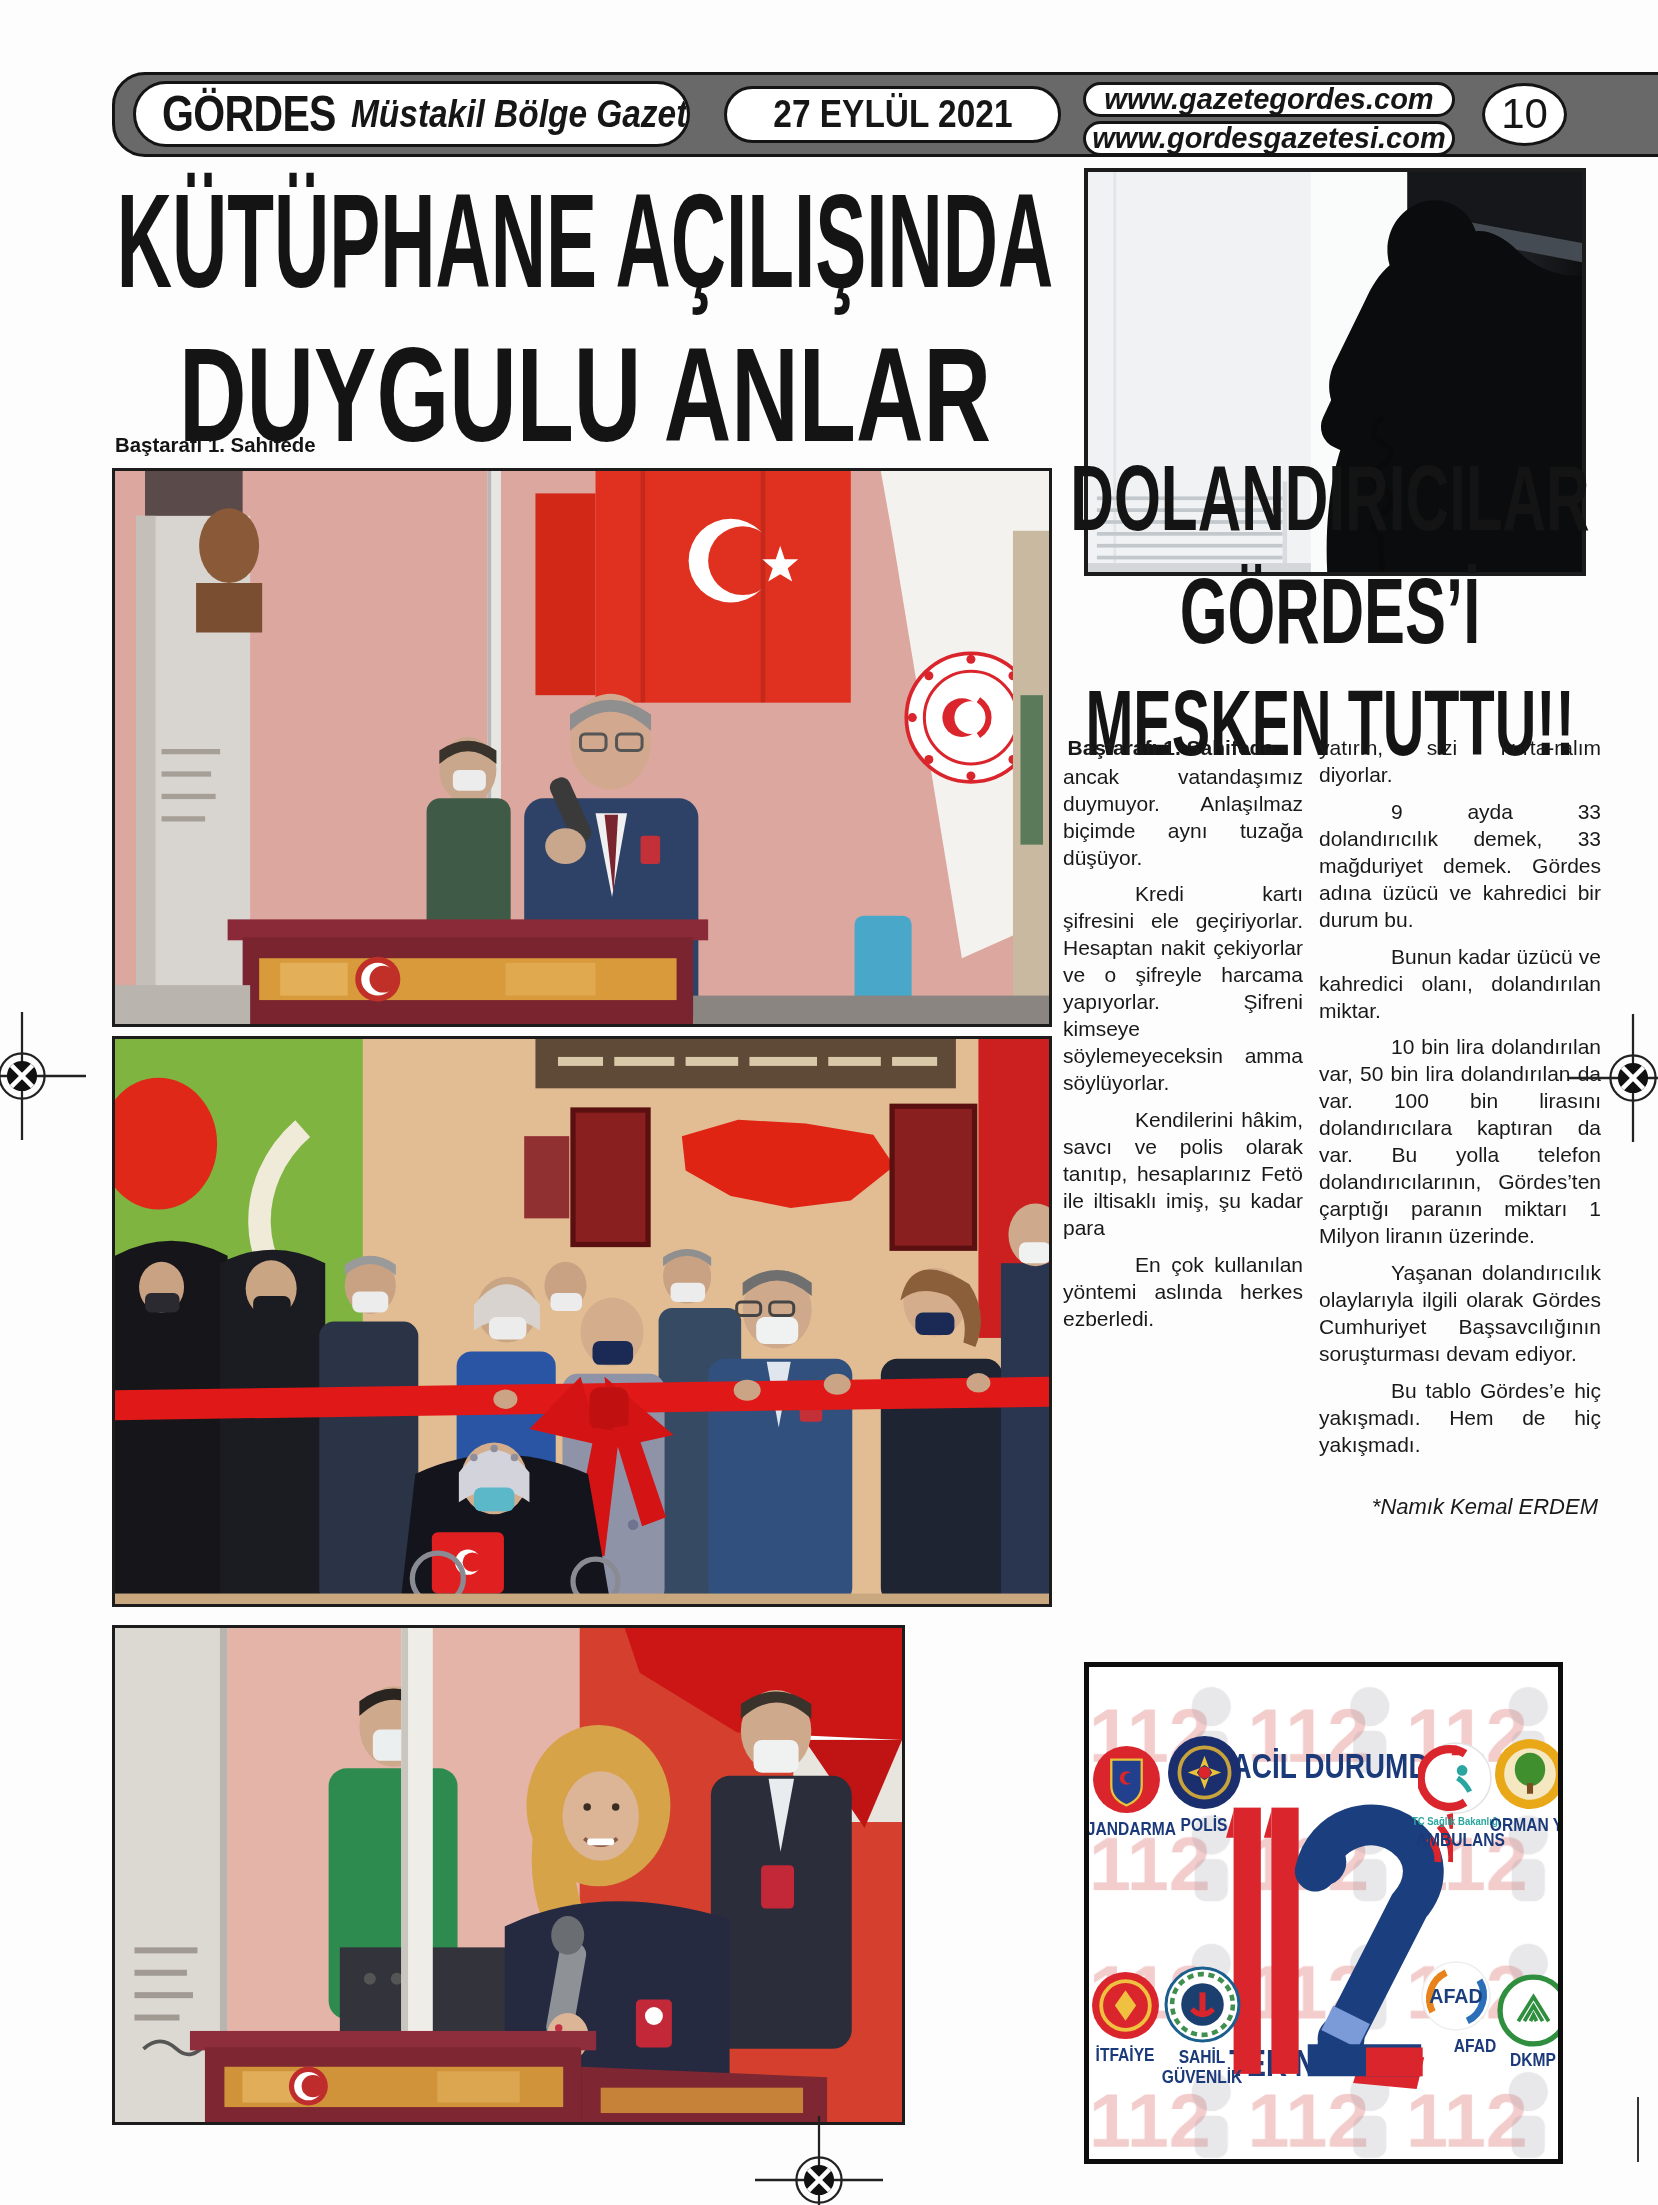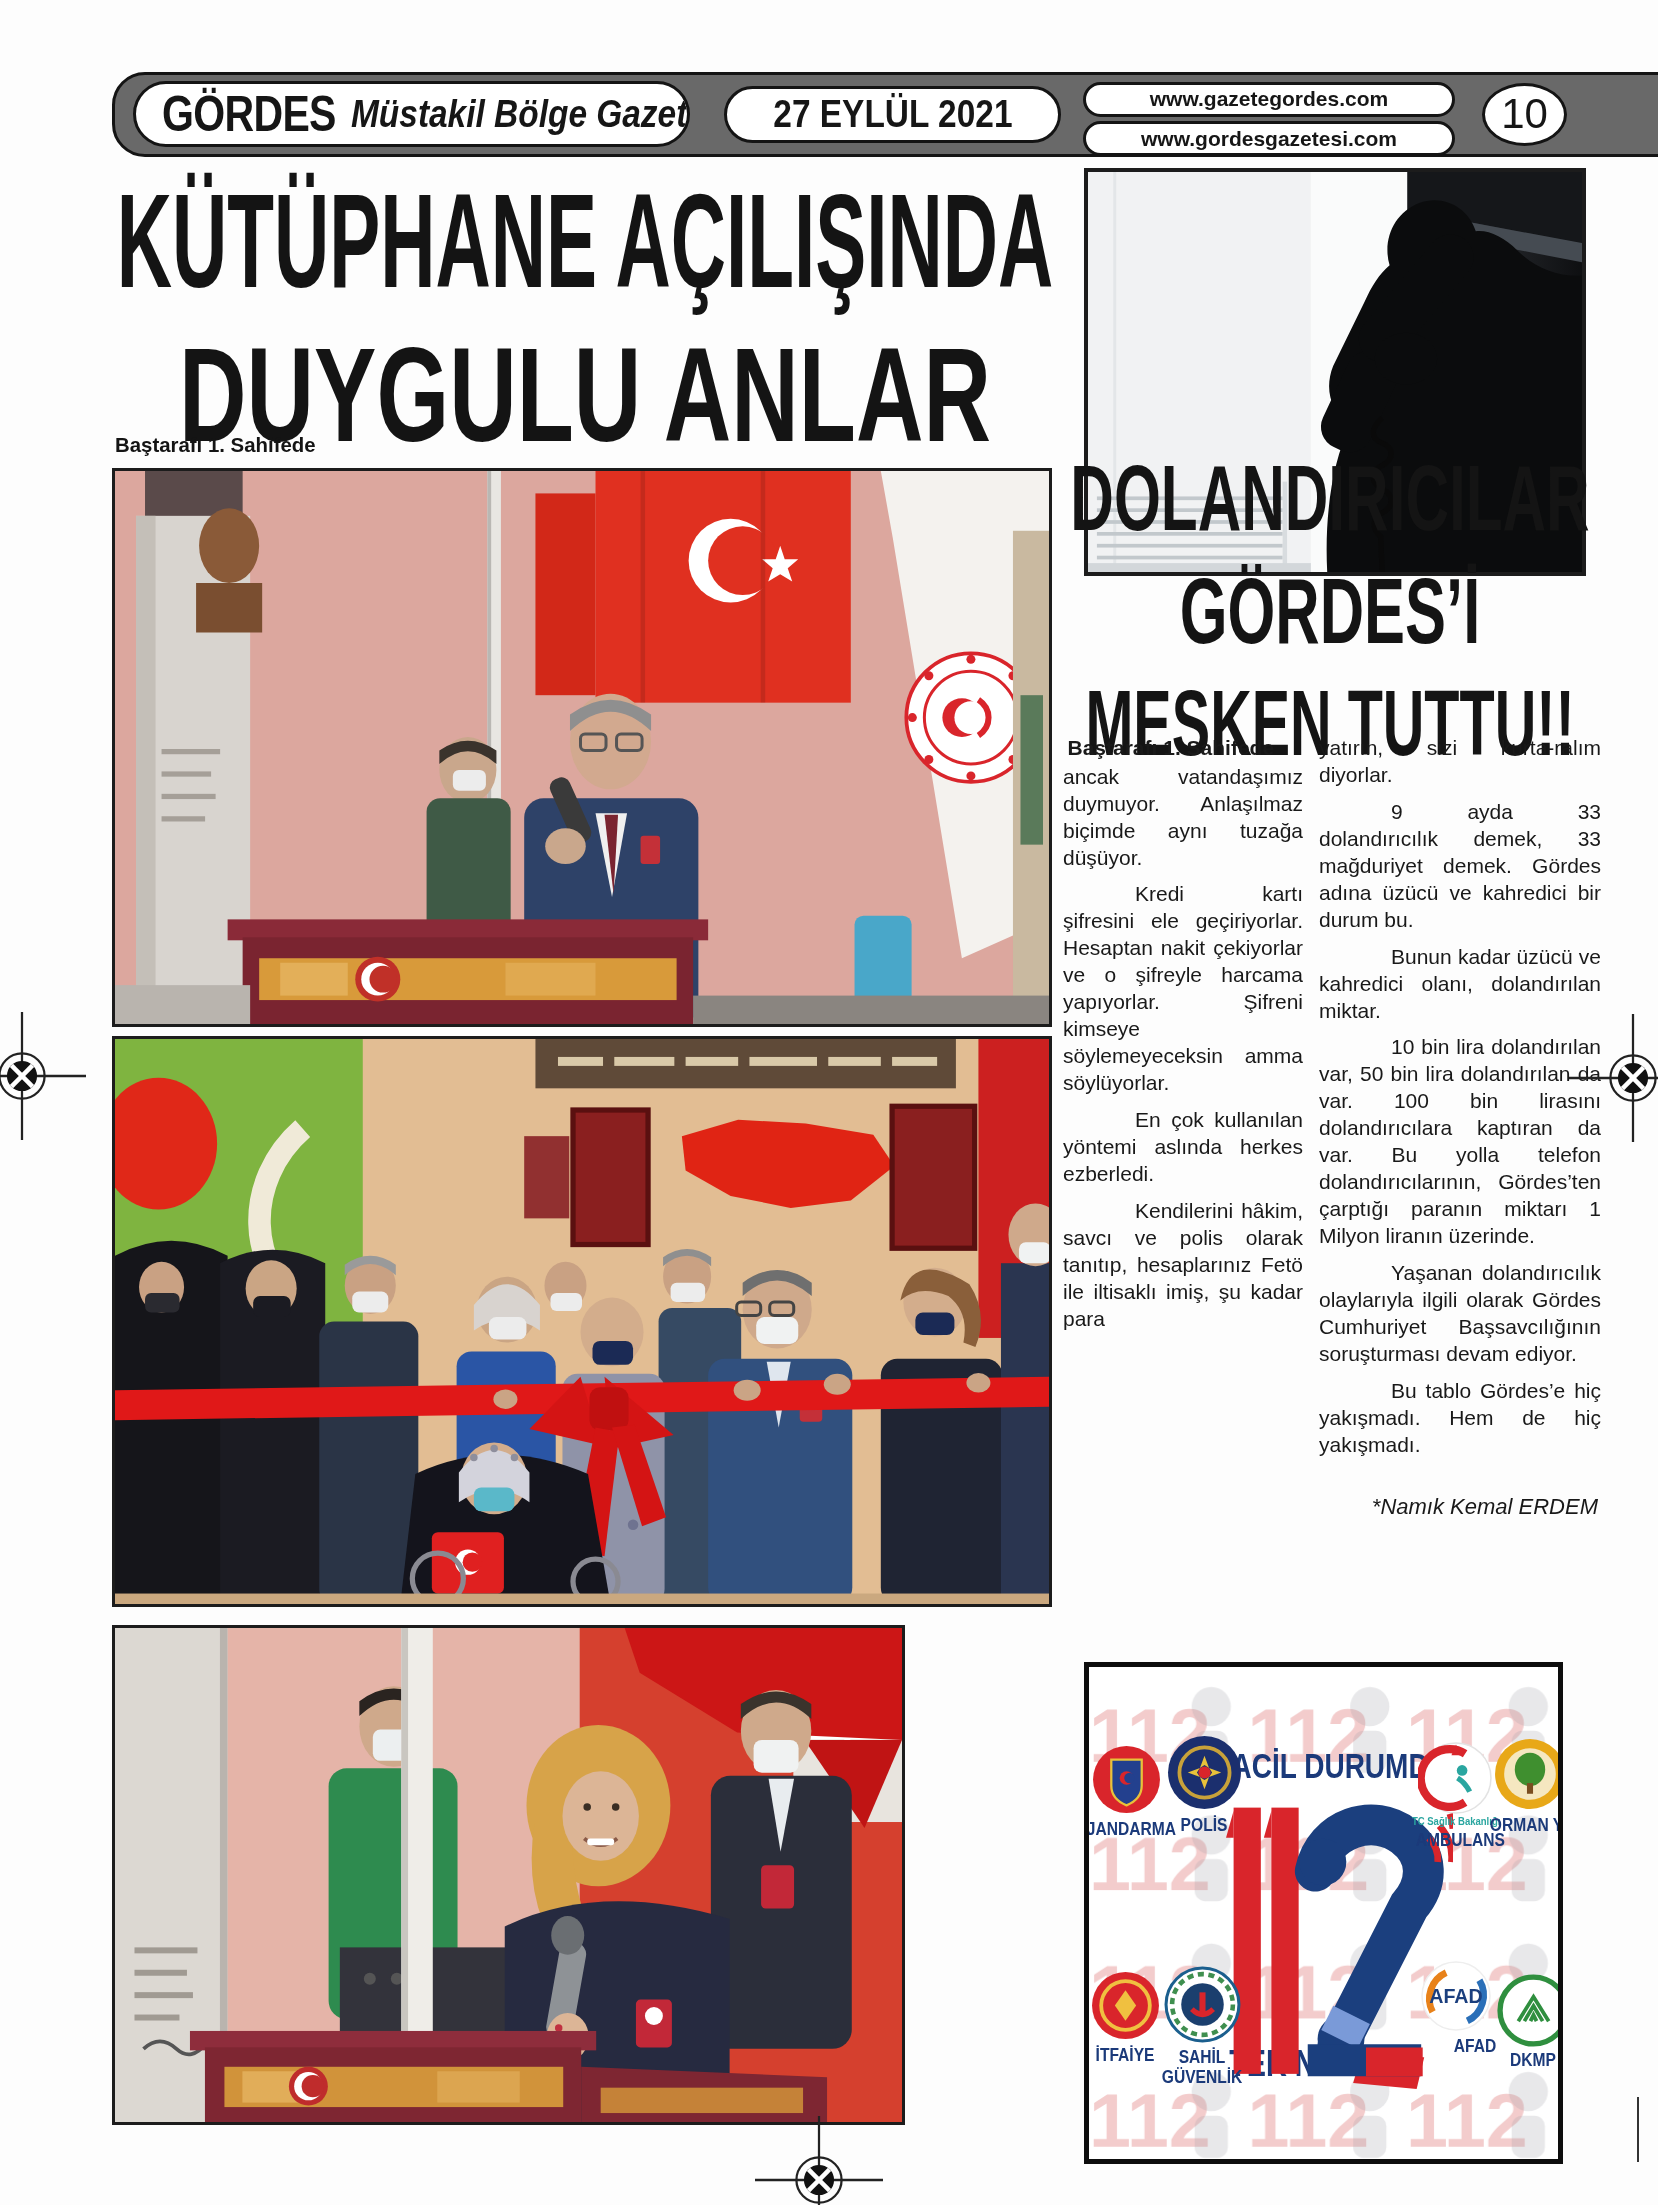--- a/index.html
+++ b/index.html
@@ -10,21 +10,21 @@
   
   #band{left:112px;top:72px;width:1604px;height:85px;background:#696969;border:3.8px solid #141414;border-radius:33px;box-sizing:border-box;}
   .pill{position:absolute;background:#ffffff;border:3px solid #141414;box-sizing:border-box;display:flex;align-items:center;justify-content:center;overflow:hidden;}
   #pill-brand{left:18px;top:6px;width:557px;height:66px;border-radius:35px;justify-content:flex-start;padding:0 26px;}
   .brand-name{font-size:50px;font-weight:bold;letter-spacing:-0.8px;transform:scaleX(.82);transform-origin:left center;white-space:nowrap;}
   .brand-sub{font-size:38px;font-style:italic;font-weight:bold;margin-left:-22.7px;transform:scaleX(.88);transform-origin:left center;white-space:nowrap;}
   #pill-date{left:609px;top:10.6px;width:337px;height:57px;border-radius:30px;}
   .date-text{font-size:38px;font-weight:bold;transform:scaleX(.88);white-space:nowrap;}
   #pill-web1{left:968px;top:6.8px;width:372px;height:35px;border-radius:18px;}
   #pill-web2{left:968px;top:46px;width:372px;height:35px;border-radius:18px;}
-  .web-text{font-size:21px;font-weight:bold;white-space:nowrap;}
+  .web-text{font-size:29px;font-weight:bold;font-style:italic;white-space:nowrap;}
   #pill-pagenum{left:1367px;top:7.6px;width:85px;height:63px;border-radius:50%;}
   .pagenum-text{font-size:42px;font-weight:normal;}
 
   
   .headline-svg text{font-family:"Liberation Sans",sans-serif;font-weight:bold;fill:#141414;}
 
   .bastarafi{font-size:20.4px;font-weight:bold;color:#141414;}
 
   
   .photo{border:3px solid #1c1c1c;box-sizing:border-box;background:#ddd;}
@@ -379,22 +379,22 @@
   <svg class="abs headline-svg" style="left:1059px;top:442px;" width="542" height="321" viewBox="0 0 718 425">
     <text x="359" y="116" text-anchor="middle" font-size="122" textLength="688" lengthAdjust="spacingAndGlyphs">DOLANDIRICILAR</text>
     <text x="359" y="266" text-anchor="middle" font-size="122" textLength="398" lengthAdjust="spacingAndGlyphs">GÖRDES’İ</text>
     <text x="359" y="414" text-anchor="middle" font-size="122" textLength="648" lengthAdjust="spacingAndGlyphs">MESKEN TUTTU!!</text>
   </svg>
 
   <div class="abs col" style="left:1063px;top:734px;width:240px;">
     <p class="lead">Baştarafı 1. Sahifede</p>
     <p class="noindent">ancak vatandaşımız duymuyor. Anlaşılmaz biçimde aynı tuzağa düşüyor.</p>
     <p>Kredi kartı şifresini ele geçiriyorlar. Hesaptan nakit çekiyorlar ve o şifreyle harcama yapıyorlar. Şifreni kimseye söylemeyeceksin amma söylüyorlar.</p>
+    <p>Kendilerini hâkim, savcı ve polis olarak tanıtıp, hesaplarınız Fetö ile iltisaklı imiş, şu kadar para</p>
     <p>En çok kullanılan yöntemi aslında herkes ezberledi.</p>
-    <p>Kendilerini hâkim, savcı ve polis olarak tanıtıp, hesaplarınız Fetö ile iltisaklı imiş, şu kadar para</p>
   </div>
 
   <div class="abs col" style="left:1319px;top:734px;width:282px;">
     <p class="noindent">yatırın, sizi kurta-ralım diyorlar.</p>
     <p>9 ayda 33 dolandırıcılık demek, 33 mağduriyet demek. Gördes adına üzücü ve kahredici bir durum bu.</p>
     <p>Bunun kadar üzücü ve kahredici olanı, dolandırılan miktar.</p>
     <p>10 bin lira dolandırılan var, 50 bin lira dolandırılan da var. 100 bin lirasını dolandırıcılara kaptıran da var. Bu yolla telefon dolandırıcılarının, Gördes’ten çarptığı paranın miktarı 1 Milyon liranın üzerinde.</p>
     <p>Yaşanan dolandırıcılık olaylarıyla ilgili olarak Gördes Cumhuriyet Başsavcılığının soruşturması devam ediyor.</p>
     <p>Bu tablo Gördes’e hiç yakışmadı. Hem de hiç yakışmadı.</p>
     <div class="byline">*Namık Kemal ERDEM</div>

